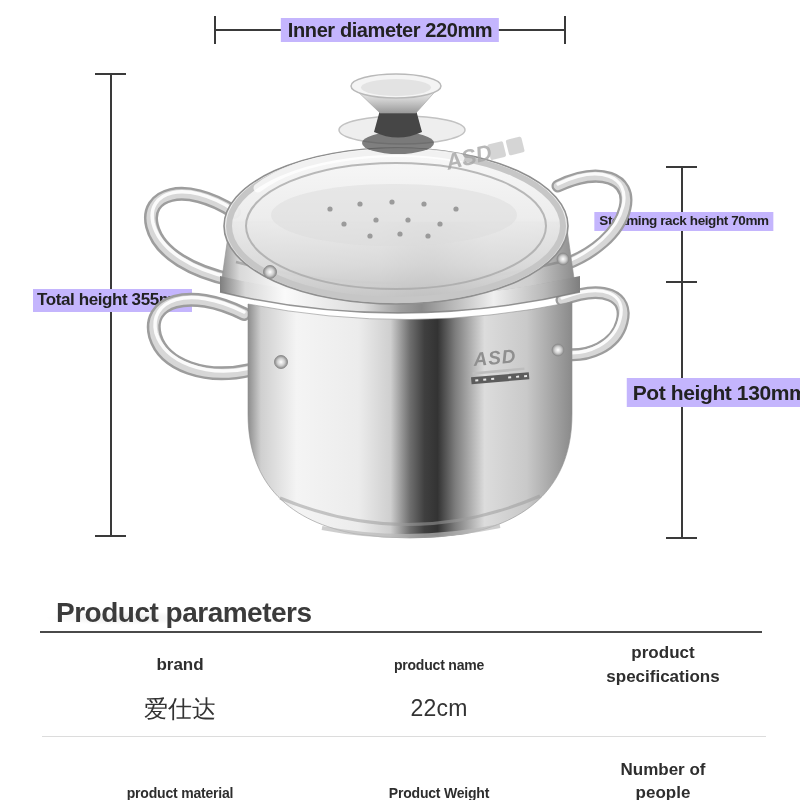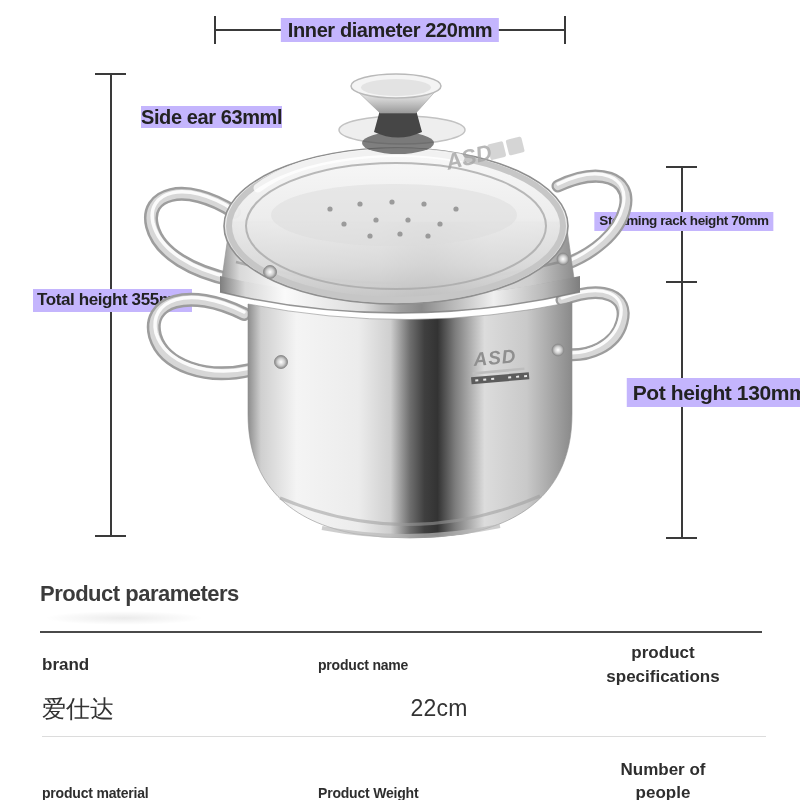--- a/index.html
+++ b/index.html
@@ -13,31 +13,31 @@
     position:absolute;background:#c4b5fd;color:#222;font-weight:700;
     letter-spacing:-0.4px;white-space:nowrap;line-height:1.1;
   }
   .dlabel.center{transform:translateX(-50%);}
   .lbl-xl{font-size:20px;padding:1px 7px;}
   .lbl-lg{font-size:17px;padding:2px 4px;}
   .lbl-sm{font-size:13.5px;padding:2px 5px;}
   .lbl-pot{font-size:21px;padding:3px 6px;margin-left:36px;}
   
   .heading{
-    position:absolute;left:40px;top:581px;margin:0;
-    font-size:22px;font-weight:700;letter-spacing:-0.5px;color:#3b3b3b;
+    position:absolute;left:40px;top:581px;margin:16px;
+    font-size:28px;font-weight:700;letter-spacing:-0.5px;color:#3b3b3b;
   }
   .heading-shadow{
     position:absolute;left:44px;top:611px;width:160px;height:14px;
     background:radial-gradient(ellipse at center,rgba(0,0,0,0.08),transparent 70%);
   }
   .rule-dark{position:absolute;left:40px;top:631px;width:722px;height:2px;background:#4a4a4a;}
   .params{position:absolute;left:42px;top:636px;width:724px;}
   .p-row{display:grid;grid-template-columns:276px 242px 206px;align-items:center;}
-  .c-left{text-align:left;}
+  .c-left{text-align:center;}
   .c-center{text-align:center;}
   .h-lg{font-size:17px;font-weight:700;color:#2e2e2e;}
   .h-md{font-size:14px;font-weight:700;letter-spacing:-0.2px;color:#2e2e2e;}
   .h-sm{font-size:17px;font-weight:700;line-height:1.4;color:#2e2e2e;margin:0 auto;max-width:130px;}
   .v-cn{font-size:24px;font-weight:400;color:#333;}
   .v-xl{font-size:23px;font-weight:400;color:#333;letter-spacing:0.2px;}
   .v-md{font-size:15px;font-weight:400;color:#333;}
   .row-h1{padding-top:5px;min-height:32px;}
   .row-v1{margin-top:4px;min-height:30px;}
   .divider{margin-top:11px;border-bottom:1px solid #dcdcdc;width:724px;}
@@ -50,21 +50,20 @@
 
 <div class="canvas">
 
   <div>
     <div class="dline" style="left:215px;top:29px;width:350px;height:2px;"></div>
     <div class="dline" style="left:214px;top:16px;width:2px;height:28px;"></div>
     <div class="dline" style="left:564px;top:16px;width:2px;height:28px;"></div>
     <span class="dlabel center lbl-xl" style="left:390px;top:18px;">Inner diameter 220mm</span>
   </div>
 
-  <span class="dlabel lbl-xl" style="left:141px;top:106px;padding:0;">Side ear 63mml</span>
 
   <div>
     <div class="dline" style="left:110px;top:74px;width:2px;height:463px;"></div>
     <div class="dline" style="left:95px;top:73px;width:31px;height:2px;"></div>
     <div class="dline" style="left:95px;top:535px;width:31px;height:2px;"></div>
     <span class="dlabel lbl-lg" style="left:33px;top:289px;">Total height 355mm</span>
   </div>
 
   <div>
     <div class="dline" style="left:681px;top:167px;width:2px;height:371px;"></div>

